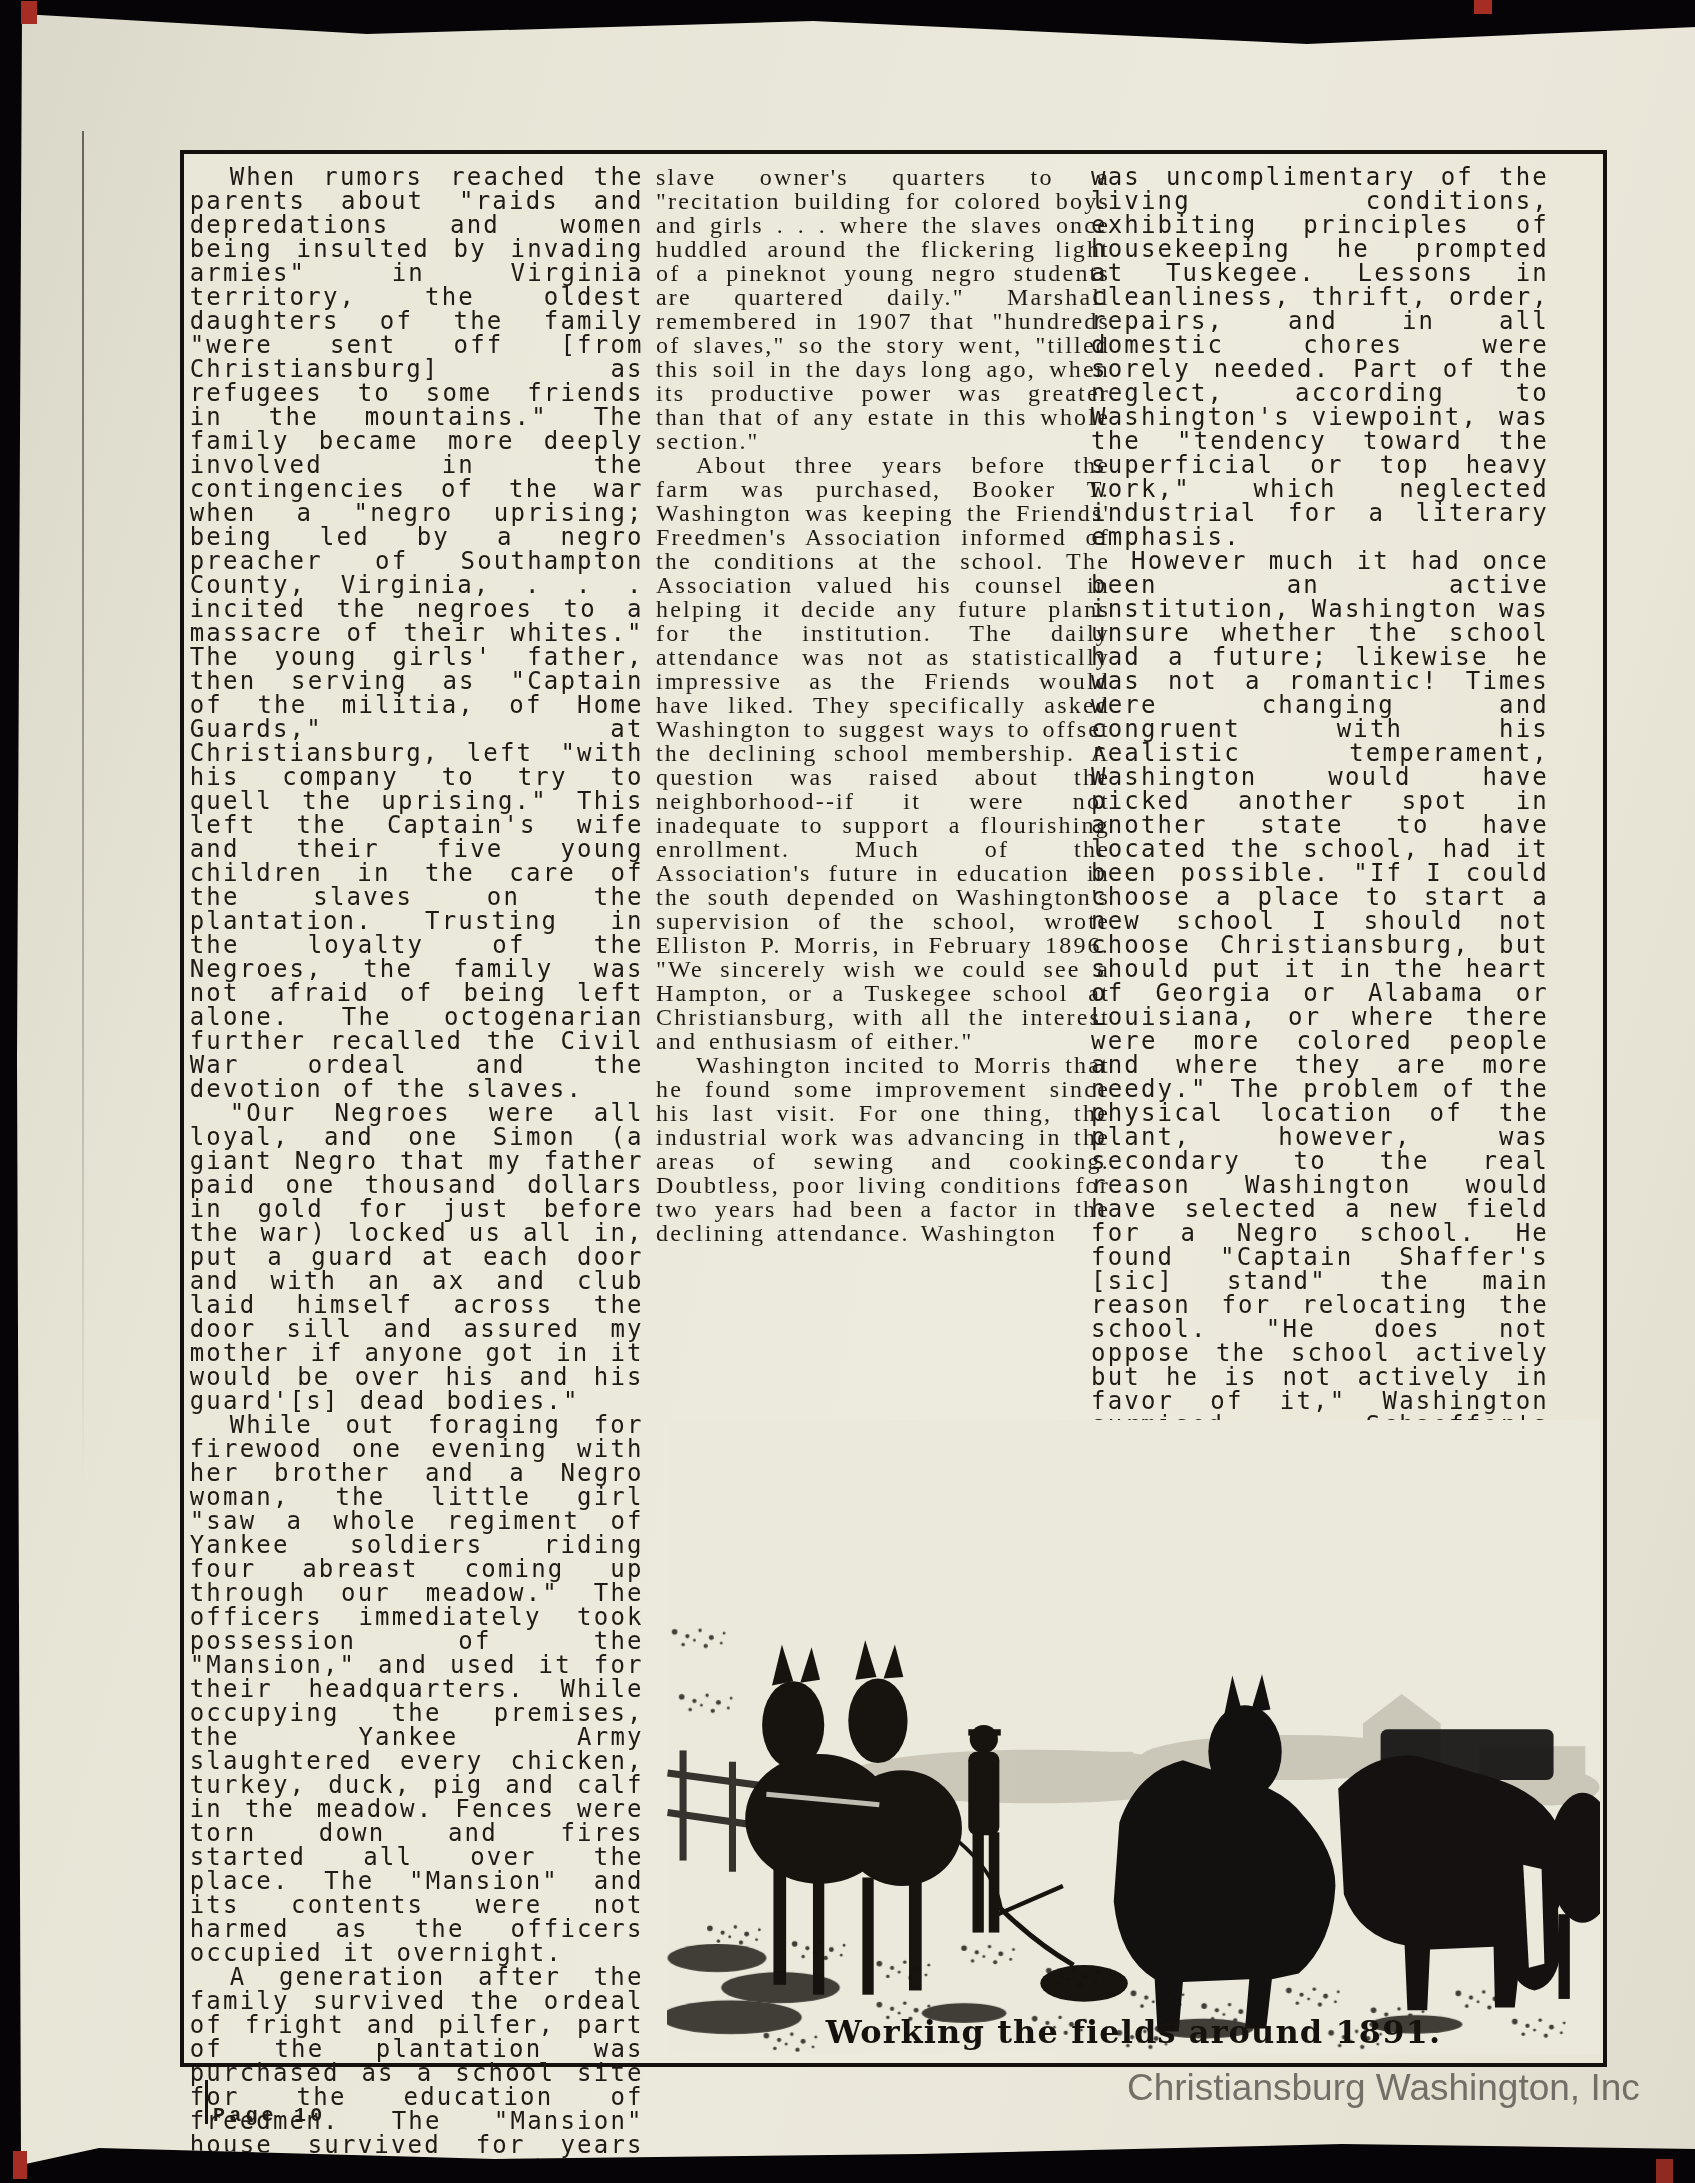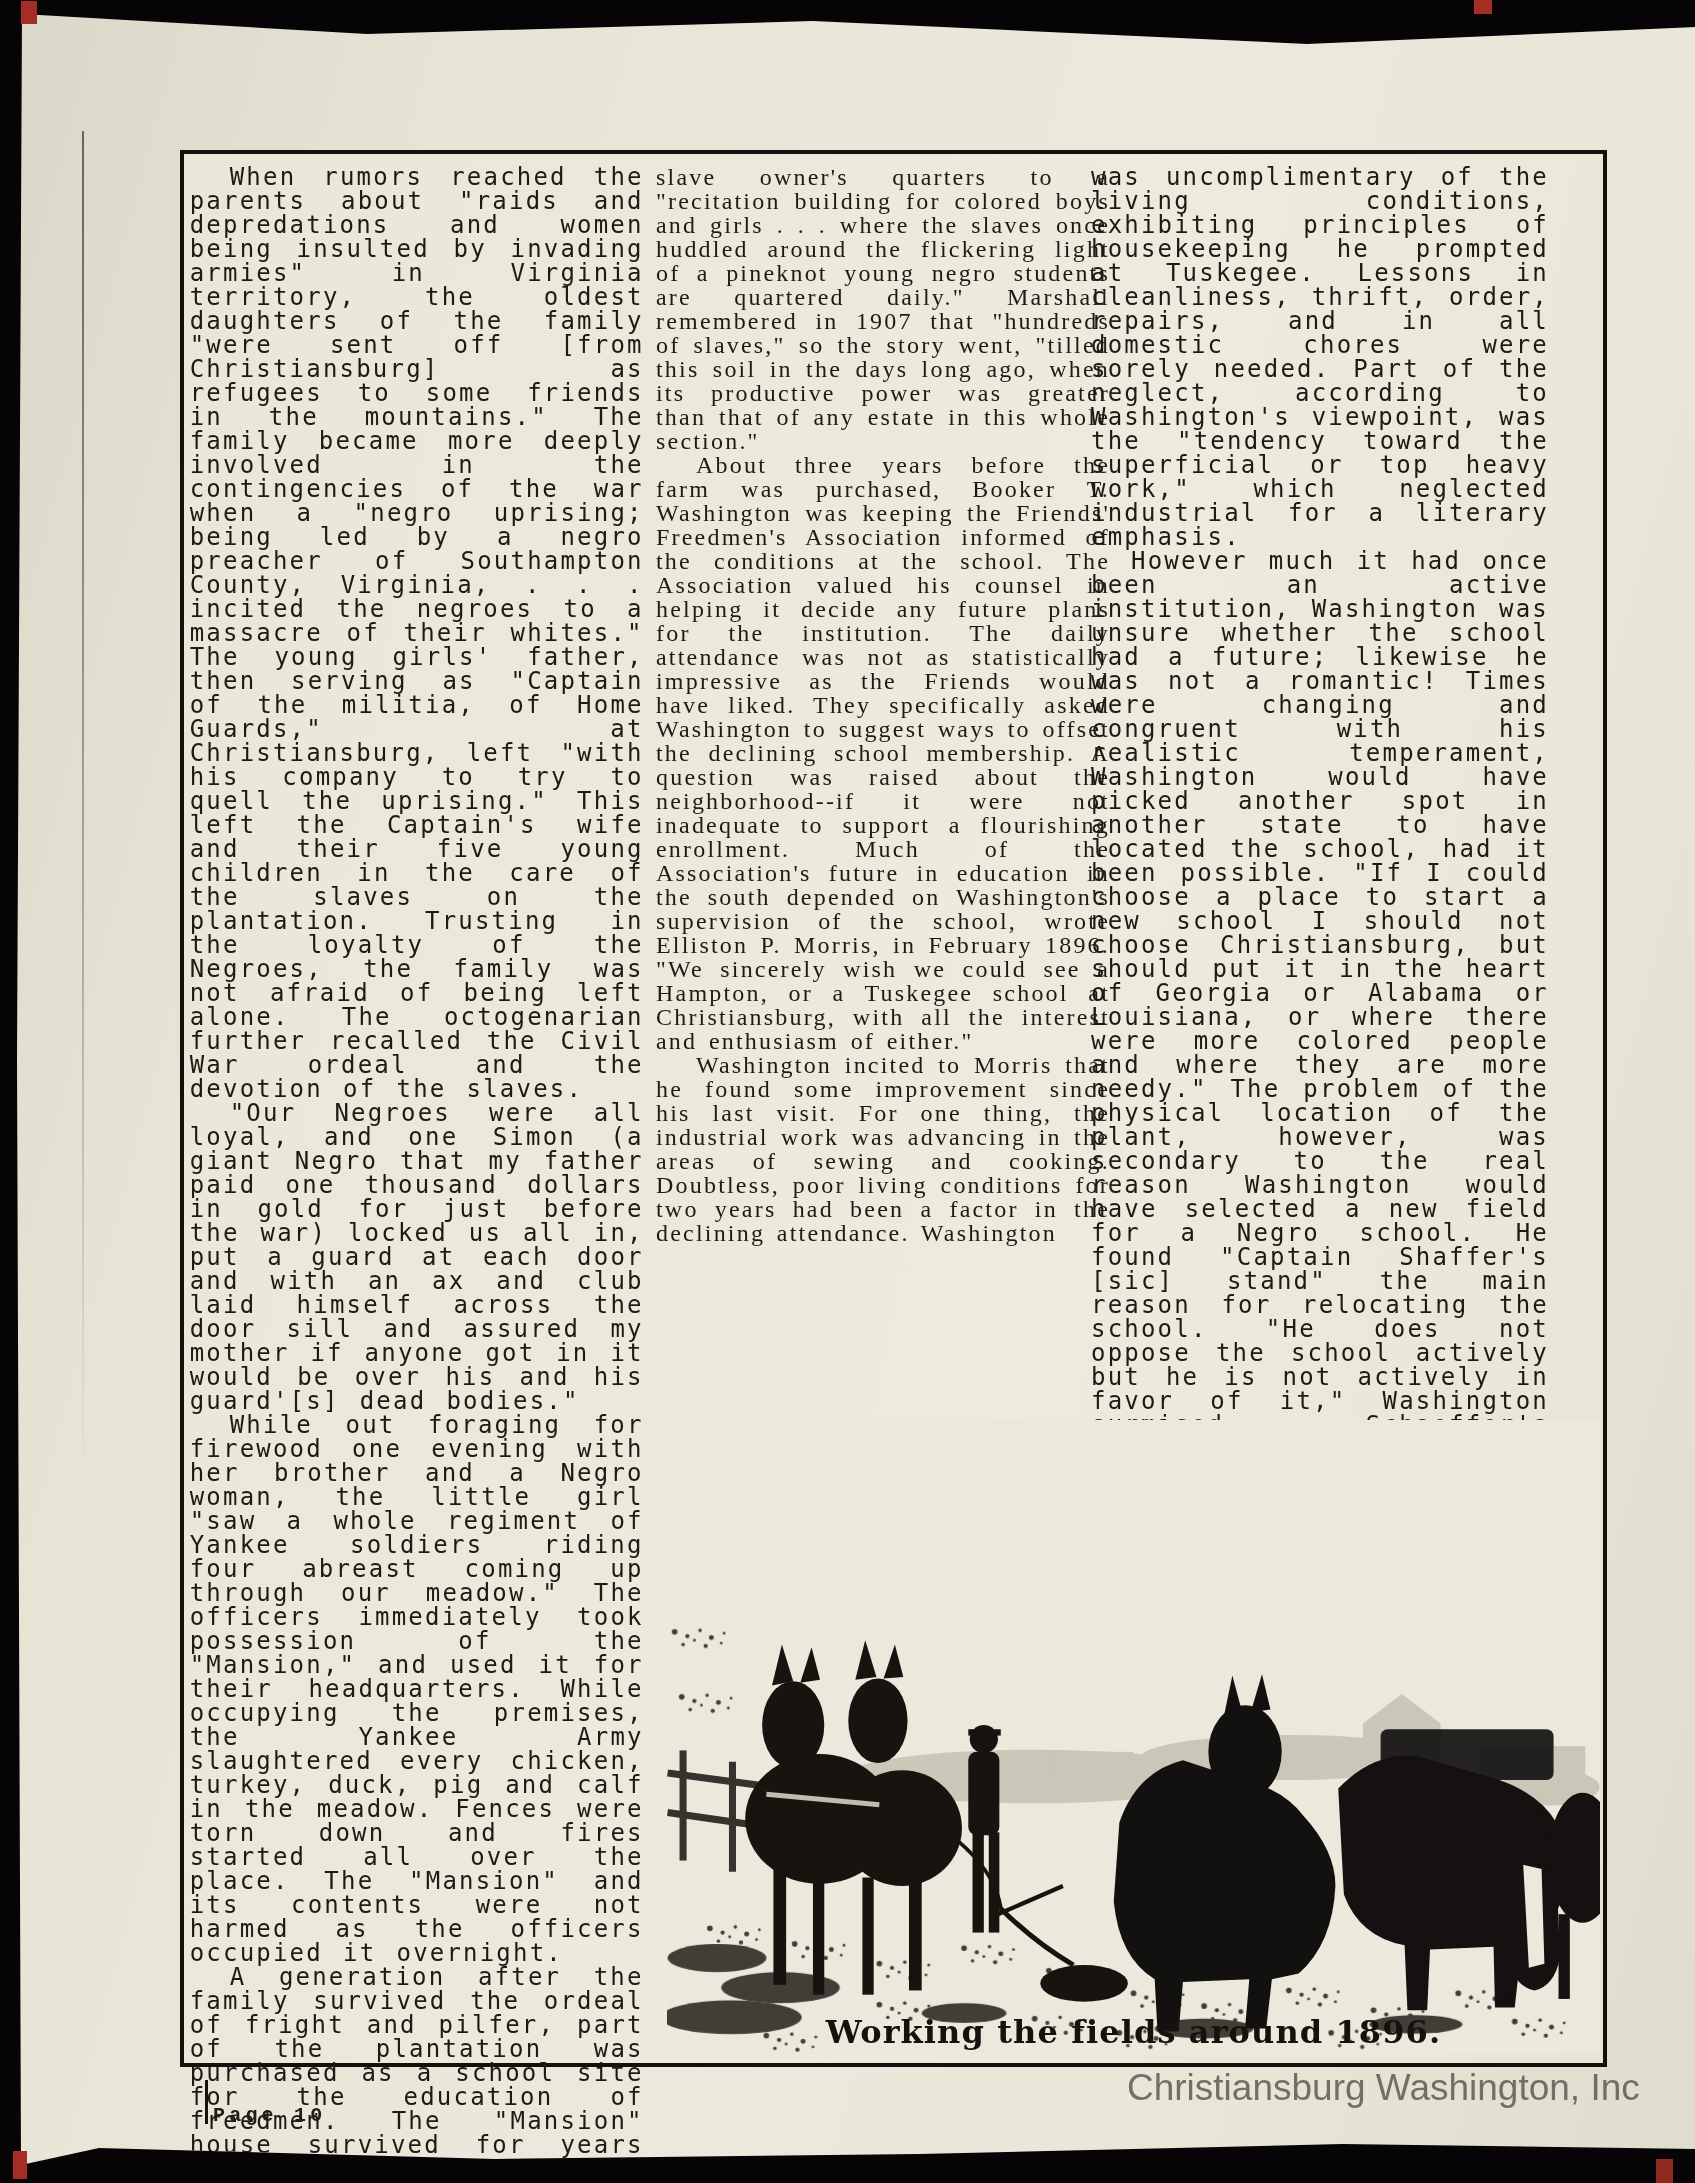--- a/index.html
+++ b/index.html
@@ -195,21 +195,21 @@
           <use href="#speck" x="1000" y="836"></use>
             <use href="#speck" x="1120" y="812"></use>
           <use href="#speck" x="1200" y="852"></use>
             <use href="#speck" x="940" y="868"></use>
           <use href="#speck" x="140" y="872"></use>
             <use href="#speck" x="640" y="868"></use>
           <use href="#speck" x="10" y="300"></use>
             <use href="#speck" x="20" y="392"></use>
         </g>
       </svg>
-      <div class="photo-caption">Working the fields around 1896.</div>
+      <div class="photo-caption">Working the fields around 1891.</div>
     </div>
 
   </div>
 
   <div class="footer-line"></div>
   <div class="page-number">Page 10</div>
 </div>
 
 <div class="watermark">Christiansburg Washington, Inc</div>
 

